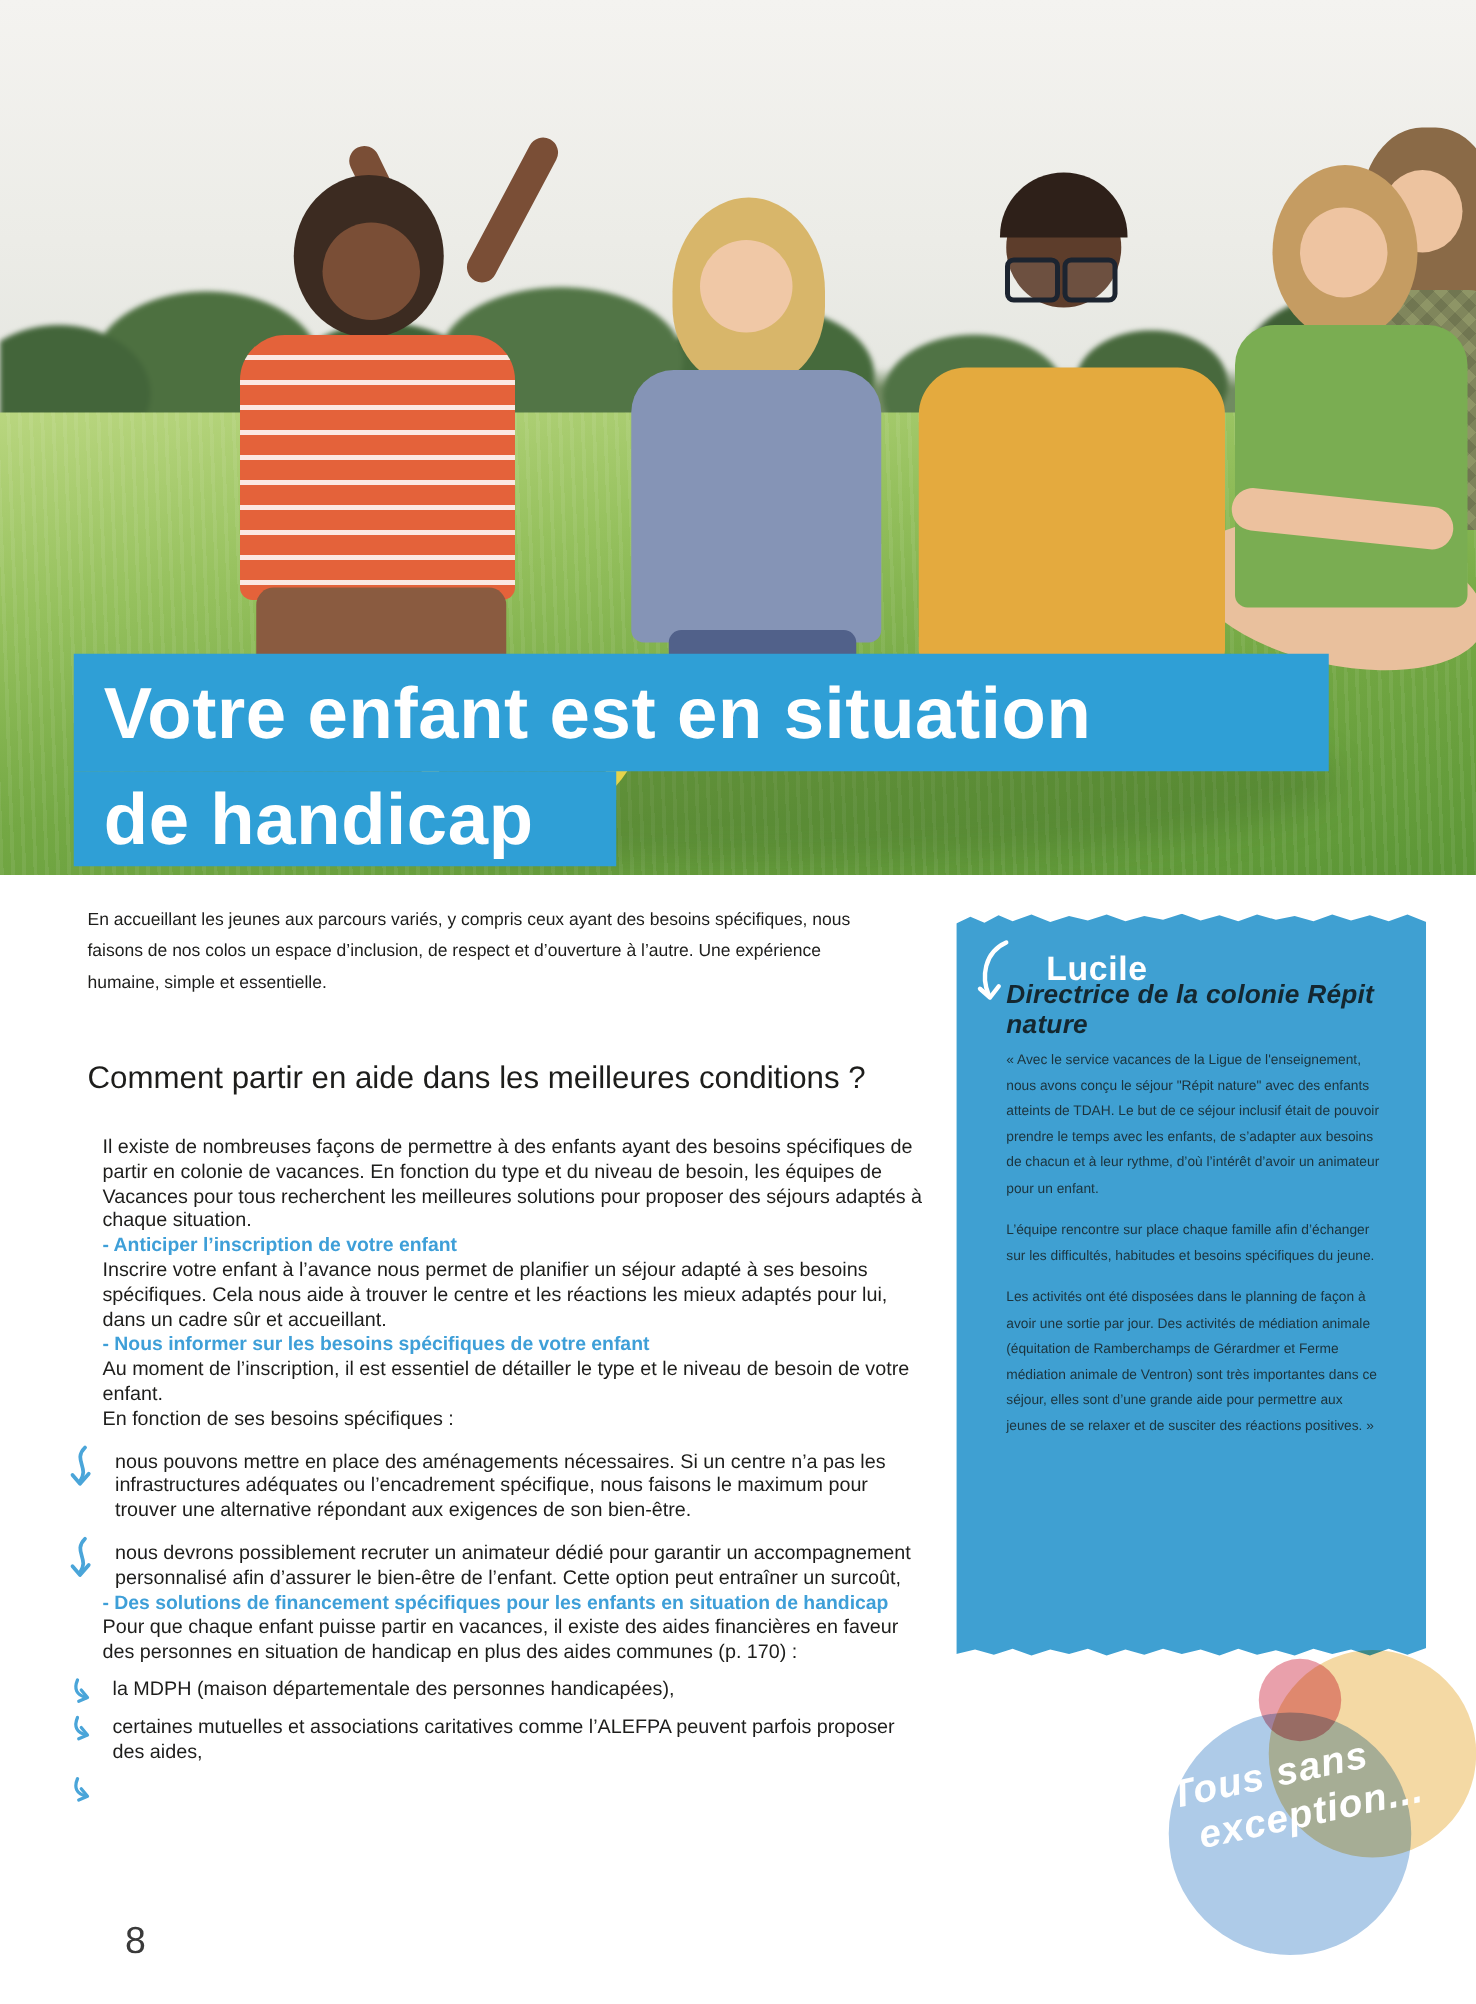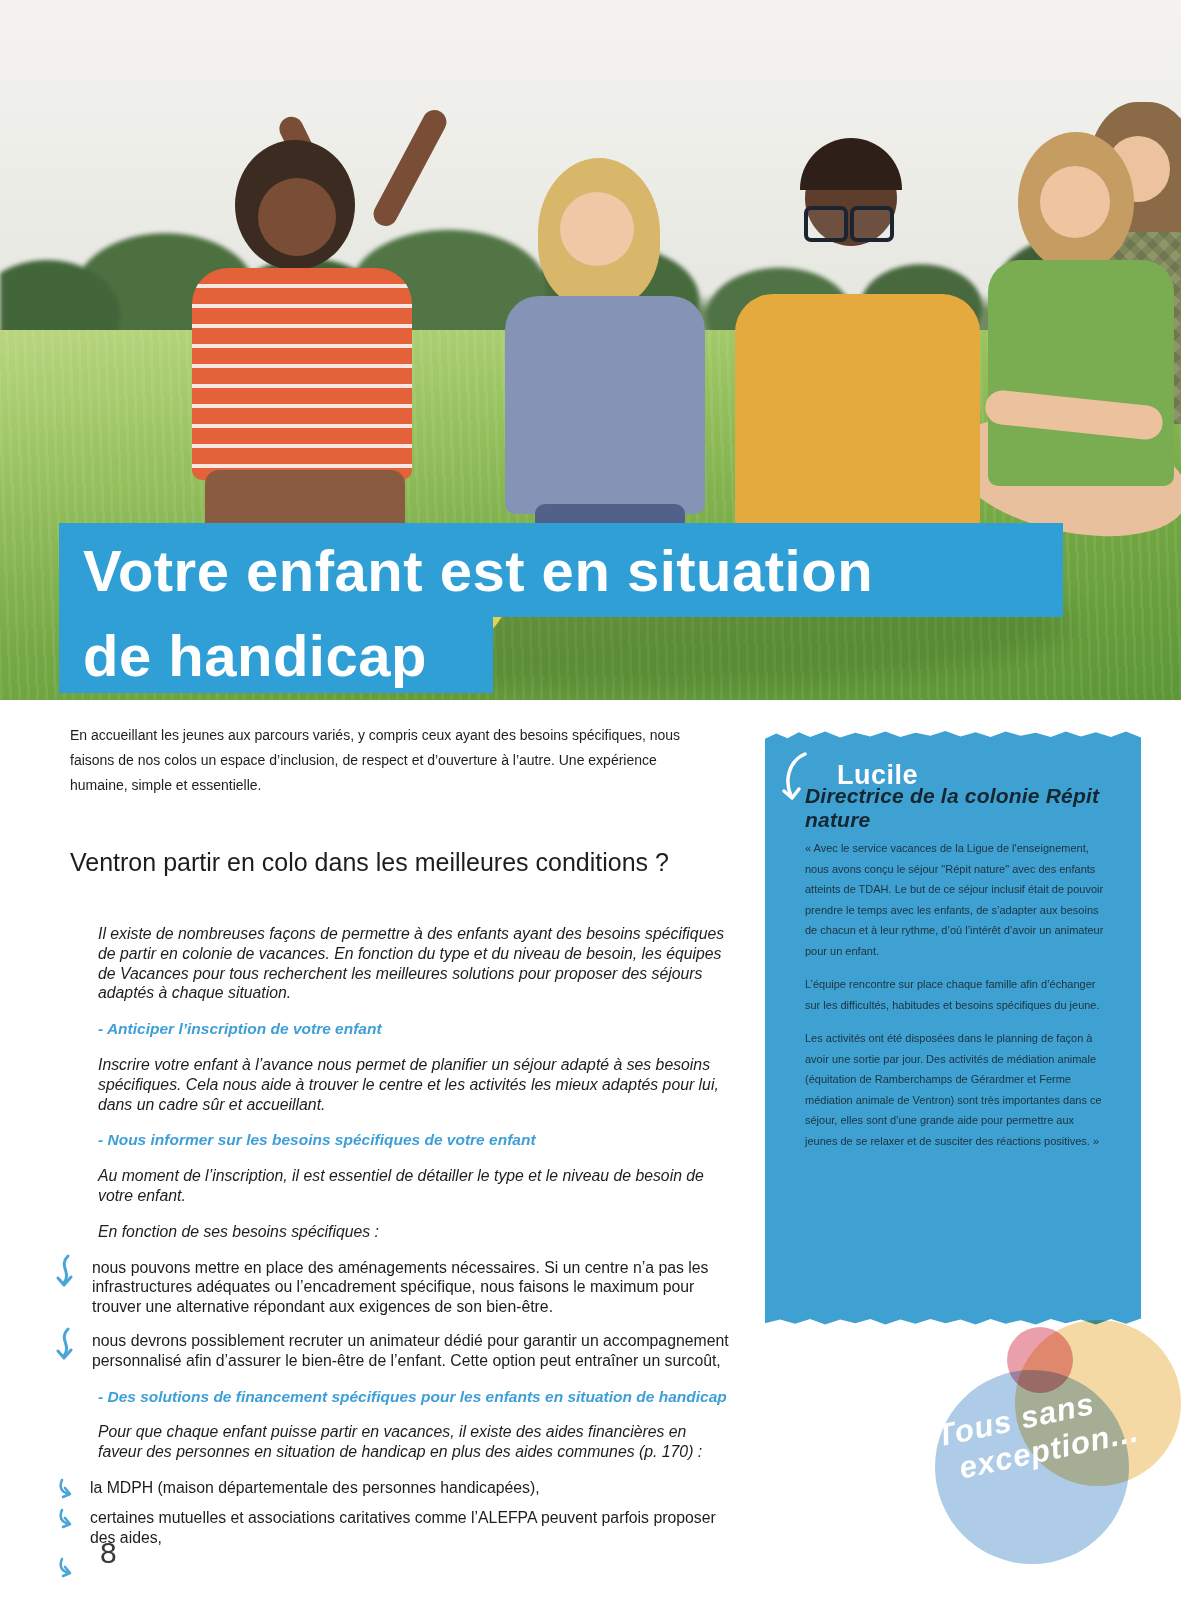--- a/index.html
+++ b/index.html
@@ -72,21 +72,21 @@
      font-weight:700;font-size:58px;letter-spacing:.5px;padding-left:24px;box-sizing:border-box;}
   .bar1{left:59px;top:523px;width:1004px;height:94px;}
   .bar2{left:59px;top:617px;width:434px;height:76px;}
 
   
   .intro{position:absolute;left:70px;top:723px;width:632px;margin:0;
      font-size:14px;line-height:25px;color:#1d1d1b;}
   .section-heading{position:absolute;left:70px;top:848px;margin:0;width:700px;
      font-size:25px;font-weight:400;color:#1d1d1b;}
   .main-col{position:absolute;left:82px;top:908px;width:662px;font-size:15.8px;line-height:19.8px;}
-  .main-col p{margin:16px;font-style:italic;}
+  .main-col p{margin:0;}
   .bluehead{color:#3e9fd8;font-weight:700;margin:13px 0 0 0;white-space:nowrap;font-size:15.5px;}
   .mt{margin-top:13px;}
   .needs-intro{margin-top:28px;}
   .bullet{position:relative;margin-top:14px;padding-left:10px;}
   .bullet .arrowA{position:absolute;left:-28px;top:-4px;}
   .fbullet{position:relative;margin-top:10px;padding-left:8px;}
   .fbullet .arrowB{position:absolute;left:-26px;top:0px;}
   .page-number{position:absolute;left:100px;top:1536px;font-size:30px;font-weight:400;color:#3a3a3a;}
 
   
@@ -153,27 +153,27 @@
   </div>
 
   <div class="title-bar bar1">
     <span>Votre enfant est en situation</span>
   </div>
   <div class="title-bar bar2">
     <span>de handicap</span>
   </div>
 
   <p class="intro">En accueillant les jeunes aux parcours variés, y compris ceux ayant des besoins spécifiques, nous faisons de nos colos un espace d’inclusion, de respect et d’ouverture à l’autre. Une expérience humaine, simple et essentielle.</p>
-  <h2 class="section-heading">Ventron partir en colo dans les meilleures conditions ?</h2>
+  <h2 class="section-heading">Comment partir en aide dans les meilleures conditions ?</h2>
 
   <div class="main-col">
     <p>Il existe de nombreuses façons de permettre à des enfants ayant des besoins spécifiques de partir en colonie de vacances. En fonction du type et du niveau de besoin, les équipes de Vacances pour tous recherchent les meilleures solutions pour proposer des séjours adaptés à chaque situation.</p>
 
     <p class="bluehead">- Anticiper l’inscription de votre enfant</p>
-    <p>Inscrire votre enfant à l’avance nous permet de planifier un séjour adapté à ses besoins spécifiques. Cela nous aide à trouver le centre et les activités les mieux adaptés pour lui, dans un cadre sûr et accueillant.</p>
+    <p>Inscrire votre enfant à l’avance nous permet de planifier un séjour adapté à ses besoins spécifiques. Cela nous aide à trouver le centre et les réactions les mieux adaptés pour lui, dans un cadre sûr et accueillant.</p>
 
     <p class="bluehead mt">- Nous informer sur les besoins spécifiques de votre enfant</p>
     <p>Au moment de l’inscription, il est essentiel de détailler le type et le niveau de besoin de votre enfant.</p>
 
     <p class="needs-intro">En fonction de ses besoins spécifiques :</p>
 
     <div class="bullet">
       <span class="arrowA">
         <svg width="22" height="38" viewBox="0 0 22 38">
             <path d="M14 2 C4 12 18 18 10 29" fill="none" stroke="#4aa5d9" stroke-width="3" stroke-linecap="round"></path>

